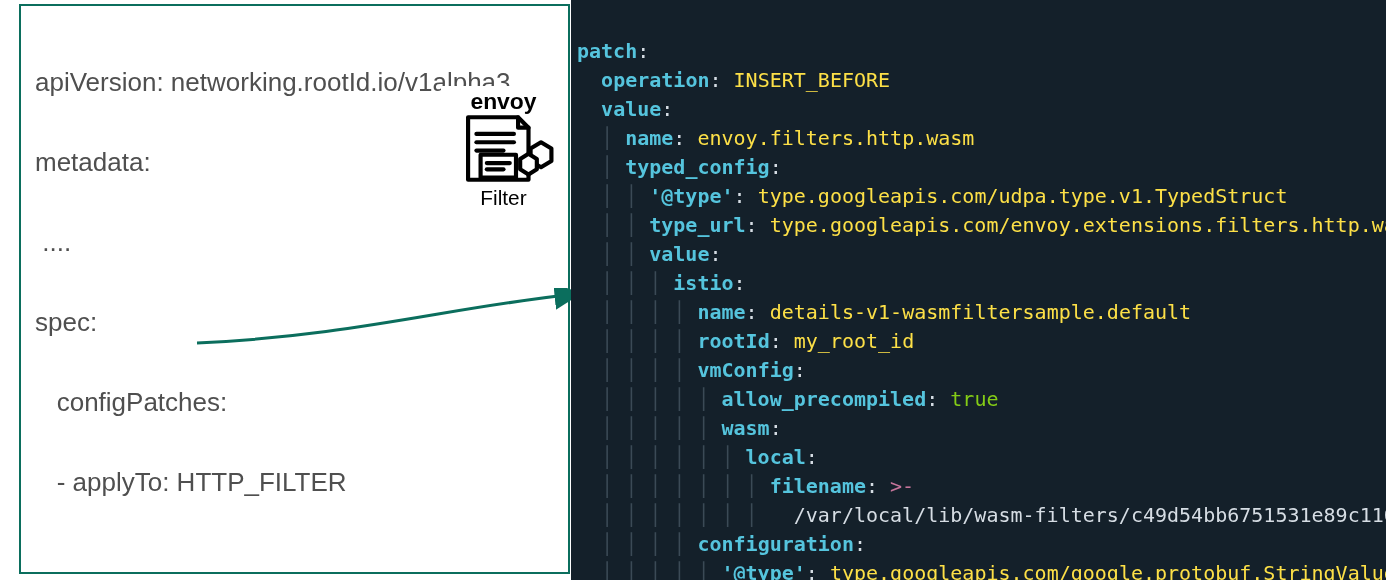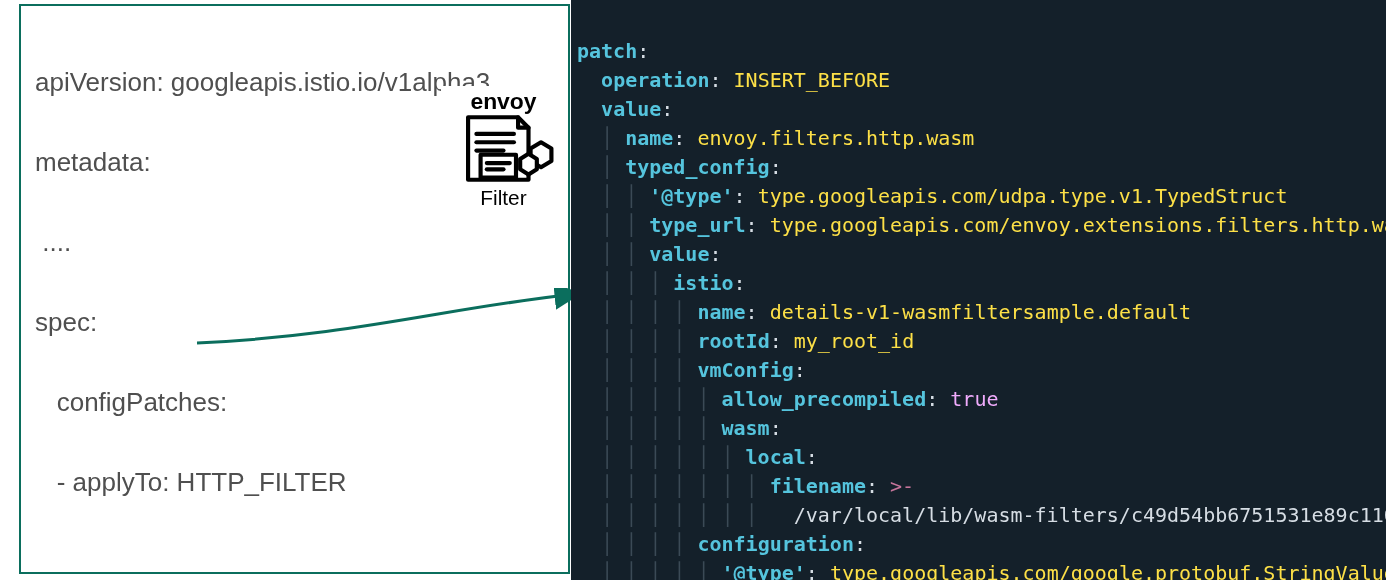--- a/index.html
+++ b/index.html
@@ -67,32 +67,32 @@
     font-size:20px;
     line-height:29px;
     overflow:hidden;
   }
   .code{
     padding:8px 0 0 6px;
     white-space:pre;
   }
   .key   {color:#55c4dd;font-weight:bold;}
   .val   {color:#fde047;}
-  .bool  {color:#f0abfc;}
+  .bool  {color:#84cc16;}
   .fold  {color:#c5749a;}
   .pln   {color:#d6dde4;}
   .colon {color:#d6dde4;}
   .guide {color:#3b4a56;}
 </style>
 </head>
 <body>
 
 <div class="left-panel">
   <div class="left-content">
-<span class="ln">apiVersion: googleapis.istio.io/v1alpha3</span>
+<span class="ln">apiVersion: networking.rootId.io/v1alpha3</span>
 <span class="ln">metadata:</span>
 <span class="ln"> ....</span>
 <span class="ln">spec:</span>
 <span class="ln">   configPatches:</span>
 <span class="ln">   - applyTo: HTTP_FILTER</span>
 
 
 
 
 

